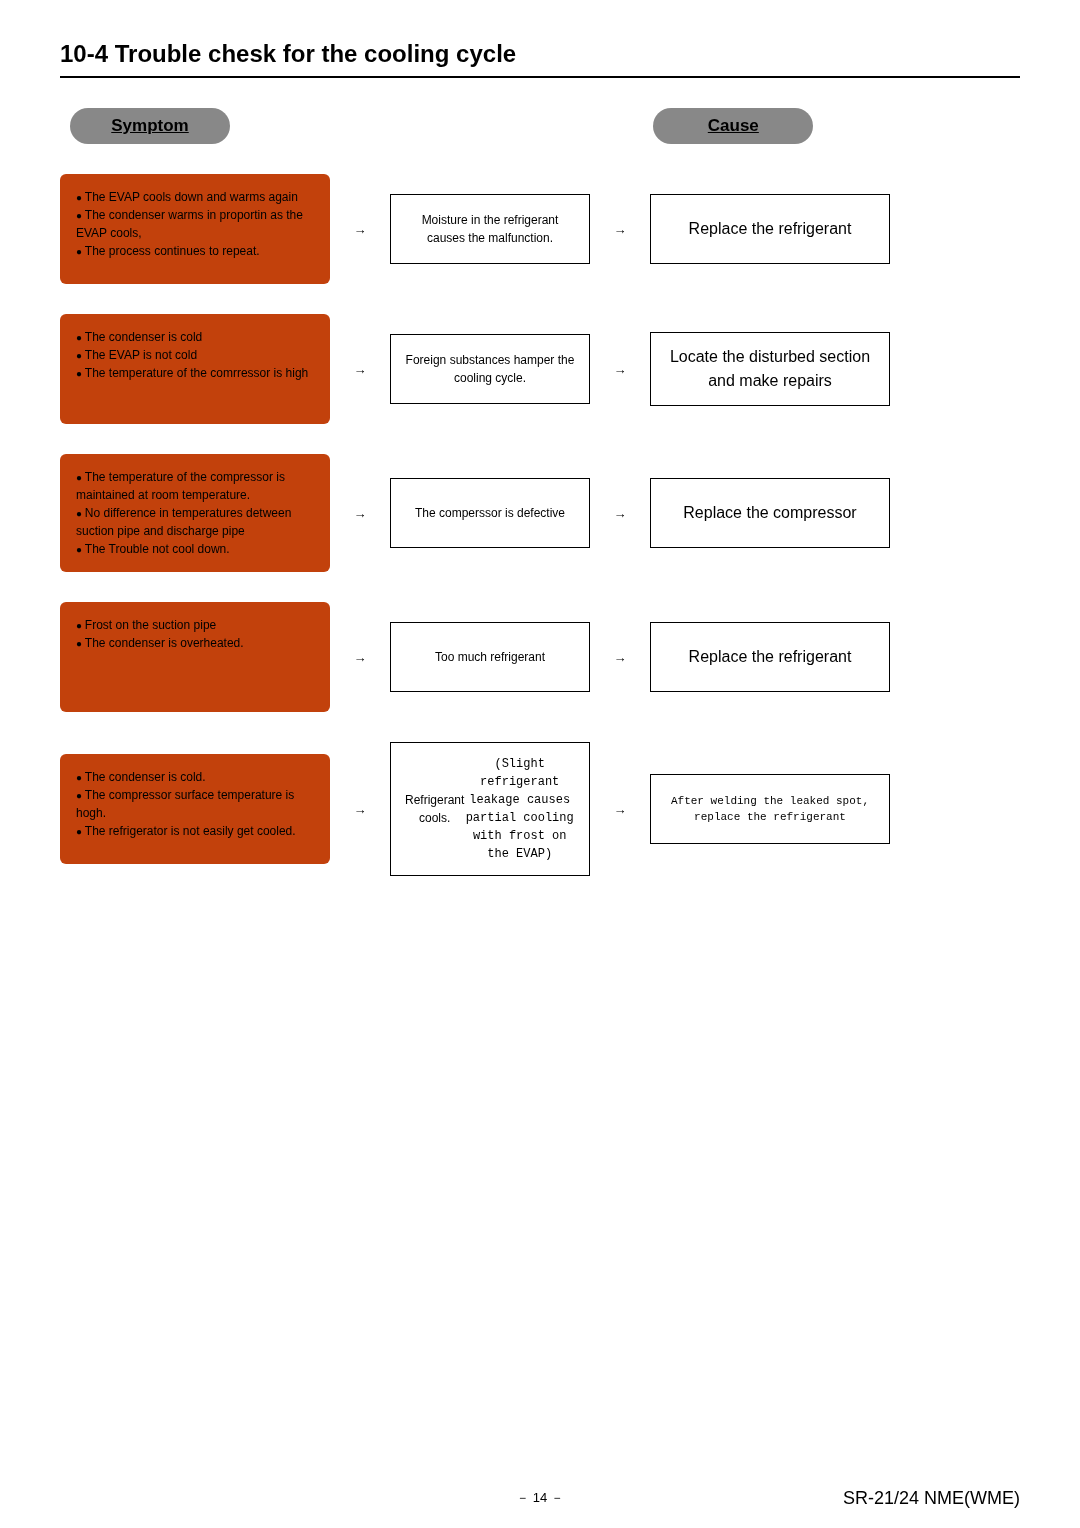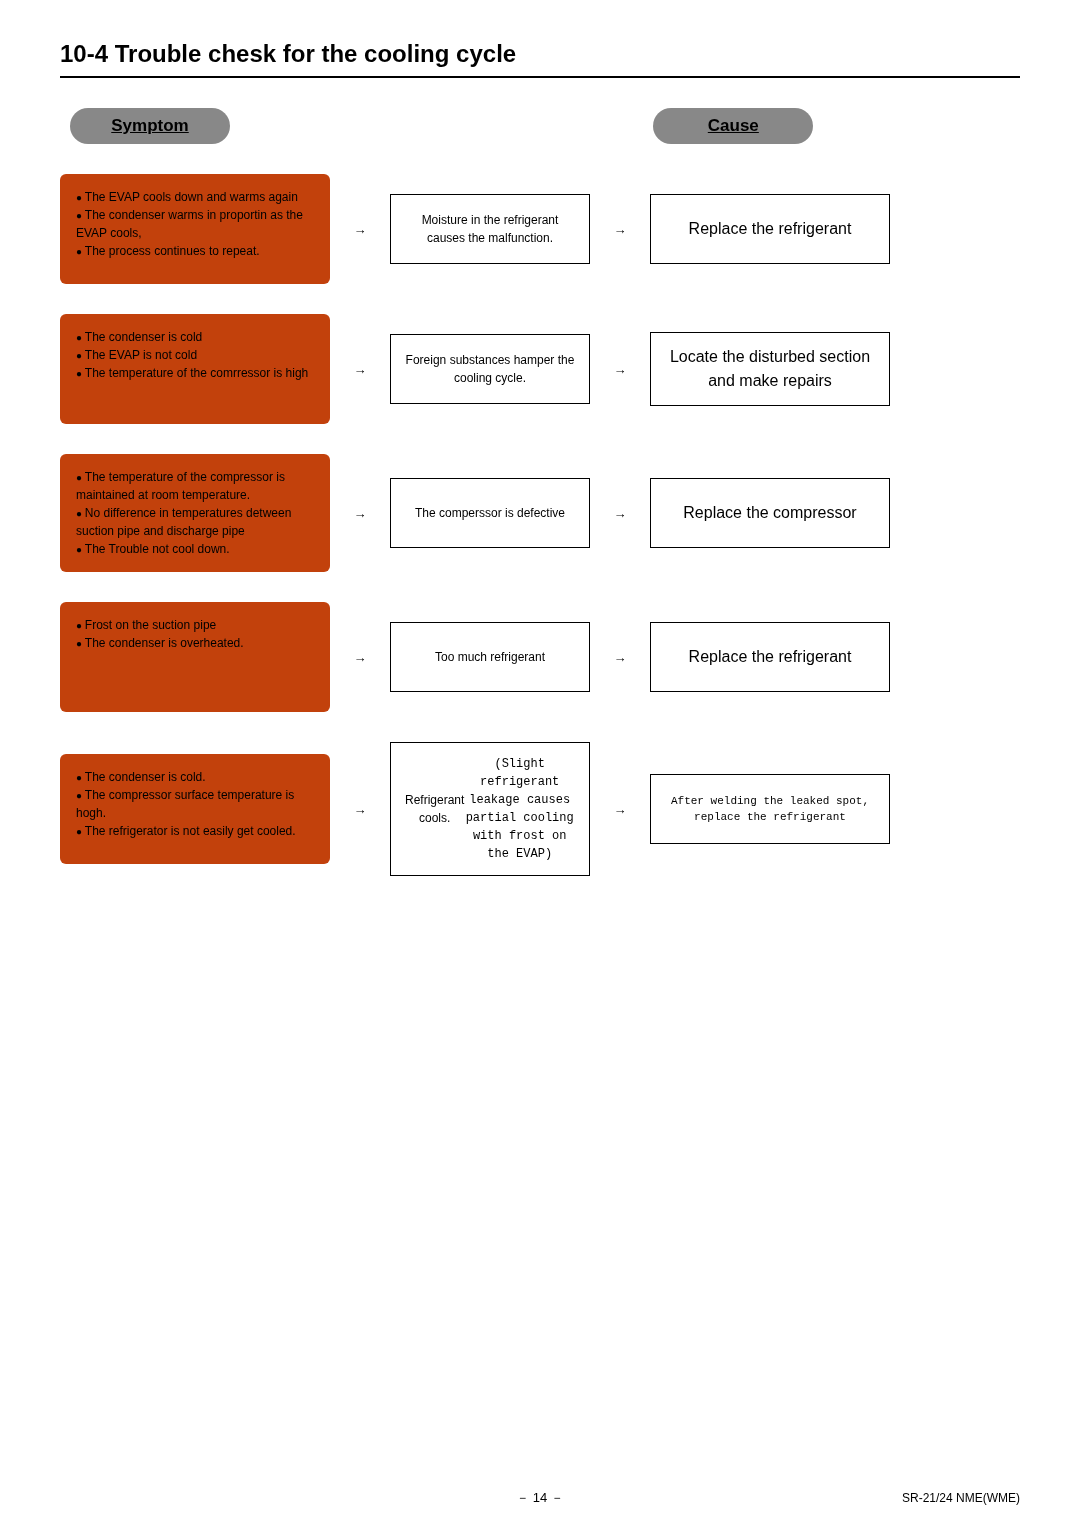--- a/index.html
+++ b/index.html
@@ -110,21 +110,21 @@
       position: fixed;
       bottom: 30px;
       left: 0;
       width: 1080px;
       display: flex;
       justify-content: center;
       align-items: center;
       font-size: 13px;
     }
     .footer-page { position: absolute; left: 50%; transform: translateX(-50%); }
-    .footer-model { position: absolute; right: 60px; font-size: 12px; }
+    .footer-model { position: absolute; right: 60px; font-size: 18px; }
   </style>
 </head>
 <body>
 
 <div class="page-title">10-4 Trouble chesk for the cooling cycle</div>
 <hr class="title-divider">
 
 <div class="header-row">
   <div class="col-symptom">
     <div class="header-label">Symptom</div>

